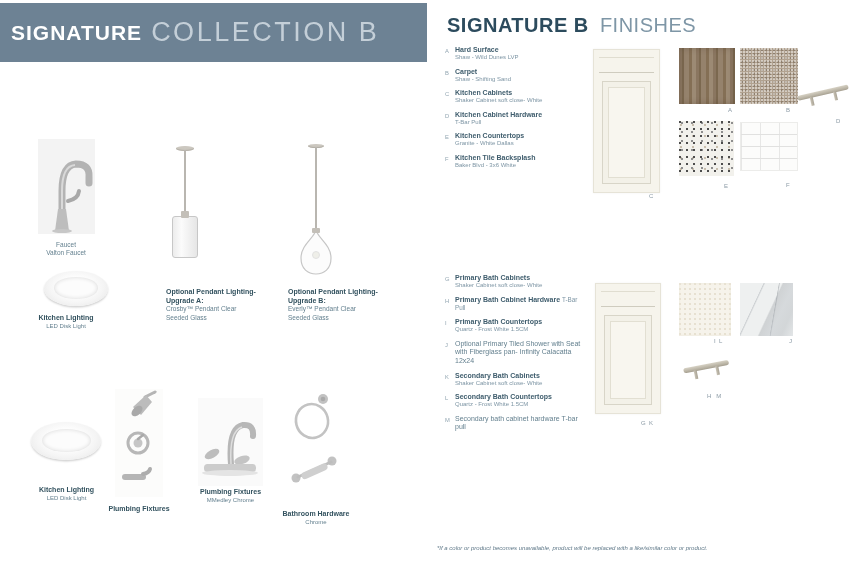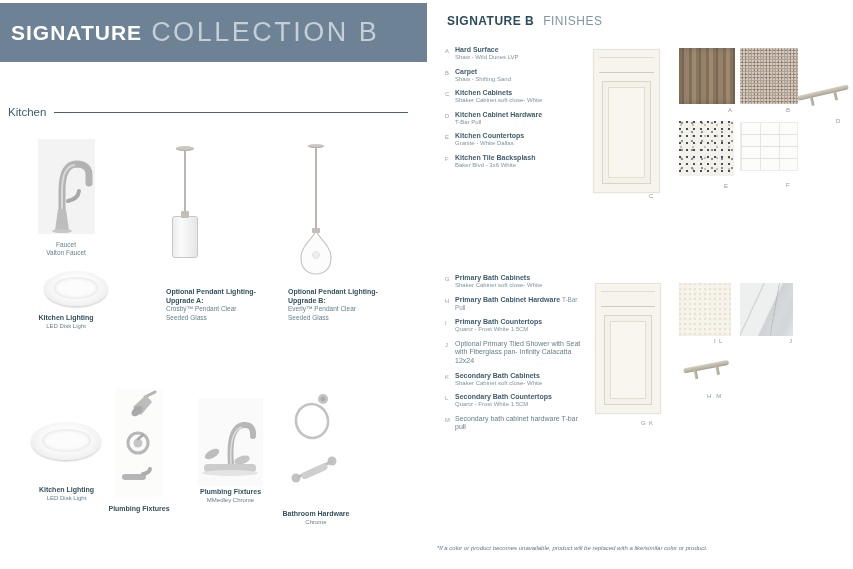--- a/index.html
+++ b/index.html
@@ -6,21 +6,21 @@
   html,body { background:#ffffff; }
   body { font-family:"Liberation Sans", sans-serif; }
   .page { position:relative; width:853px; height:569px; background:#ffffff; overflow:hidden; }
 
   
   .banner { position:absolute; left:0; top:3px; width:427px; height:59px; background:#6d8294; display:flex; align-items:center; padding-left:11px; }
   .banner .t1 { color:#ffffff; font-weight:bold; font-size:21px; letter-spacing:1px; }
   .banner .t2 { color:#c4cfd8; font-weight:normal; font-size:27px; letter-spacing:2.5px; margin-left:9px; }
 
   
-  .h2 { position:absolute; font-size:12px; letter-spacing:0.5px; }
+  .h2 { position:absolute; font-size:20px; letter-spacing:0.5px; }
   .h2 .hp { color:#2c4b5d; font-weight:bold; }
   .h2 .hs { color:#7e96a6; font-weight:normal; margin-left:5px; }
 
   .section-rule { position:absolute; display:flex; align-items:center; gap:8px; }
   .section-rule .sr-label { color:#3f5d6d; font-size:11.5px; white-space:nowrap; }
   .section-rule .sr-line { flex:1; border-top:1.3px solid #47626f; }
 
   
   .cap { position:absolute; text-align:center; color:#64808f; font-size:6.5px; line-height:8px; }
   .cap .b { font-weight:bold; color:#33525f; font-size:7px; }
@@ -97,24 +97,20 @@
 <body>
 
 <div class="page">
 
   <div class="banner">
     <span class="t1">SIGNATURE</span>
     <span class="t2">COLLECTION B</span>
   </div>
 
 
-  <div class="section-rule" style="left:8px; top:106px; width:400px;">
-    <span class="sr-label">Kitchen</span>
-    <span class="sr-line"></span>
-  </div>
 
   <div class="imgbox" style="left:38px; top:139px; width:57px; height:95px; background:#f3f3f3;">
     <svg width="57" height="95" viewBox="0 0 57 95">
       <path d="M24,90 L24,52 Q24,26 38,25 Q52,25 51,38 L51,44" fill="none" stroke="#b3b3b3" stroke-width="7" stroke-linecap="round"></path>
       <path d="M24,90 L24,52 Q24,27 37,26" fill="none" stroke="#d9d9d9" stroke-width="2"></path>
       <path d="M30,62 Q40,60 41,52" fill="none" stroke="#a8a8a8" stroke-width="4" stroke-linecap="round"></path>
       <path d="M17,92 L31,92 L28,70 L20,70 Z" fill="#bdbdbd"></path>
       <ellipse cx="24" cy="92" rx="10" ry="2" fill="#c7c7c7"></ellipse>
     </svg>
   </div>

